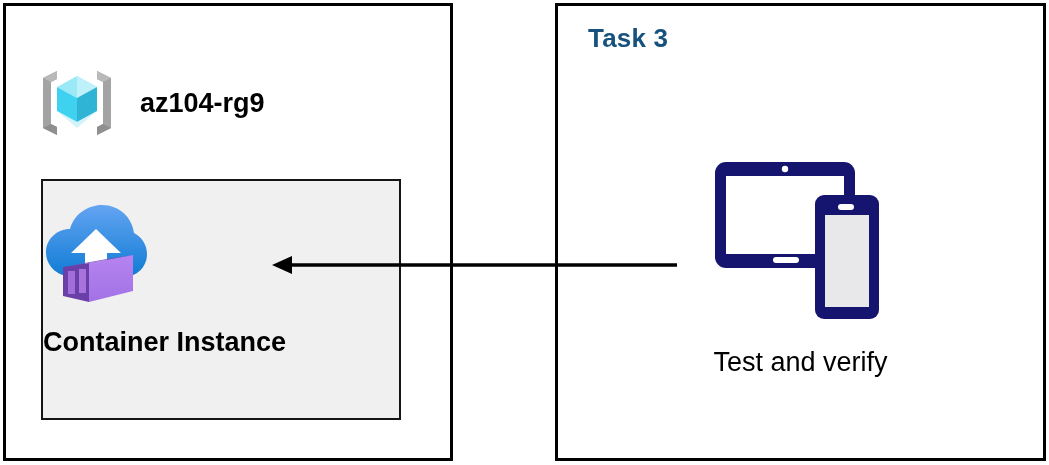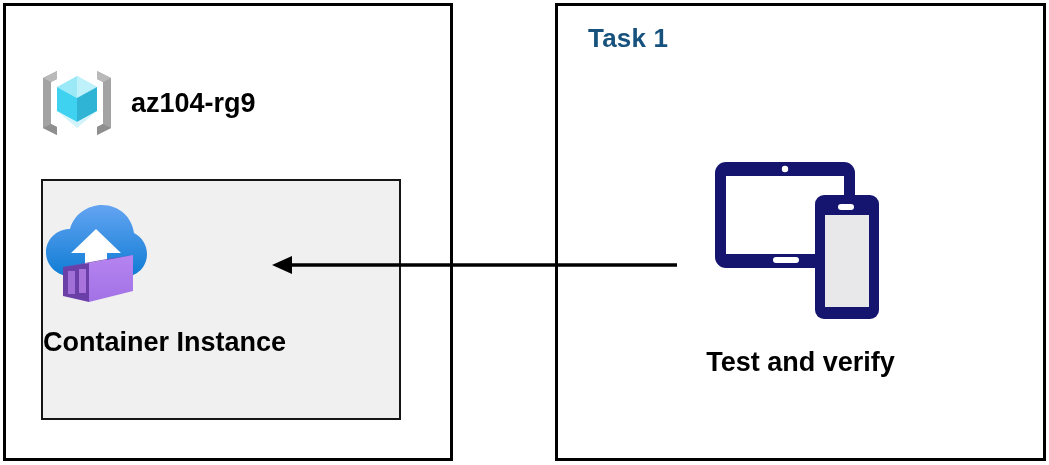--- a/index.html
+++ b/index.html
@@ -36,21 +36,21 @@
   #panel-task1 .panel-title { left: 27px; top: 17px; }
   #panel-task2 .panel-title { left: 30px; top: 17px; }
 
   
   .rg-row {
     position: absolute;
     left: 28px;
     top: 60px;
     display: flex;
     align-items: center;
-    gap: 11px;
+    gap: 20px;
   }
   .rg-label {
     font-size: 27px;
     font-weight: bold;
     color: #000000;
     white-space: nowrap;
   }
 
   
   #container-instance-box {
@@ -80,21 +80,21 @@
     left: 0;
     right: 0;
     top: 148px;
     display: flex;
     flex-direction: column;
     align-items: center;
   }
   #devices-block .dev-label {
     margin-top: 18px;
     font-size: 27px;
-    font-weight: bold;
+    font-weight: normal;
     color: #000000;
     white-space: nowrap;
   }
 
   
   #flow-arrow {
     position: absolute;
     left: 272px;
     top: 250px;
     width: 405px;
@@ -161,21 +161,21 @@
         <rect x="25" y="68" width="7" height="23" fill="#A16FD8"></rect>
         <rect x="36" y="66" width="7" height="24" fill="#A874DC"></rect>
       </svg>
     </span>
     <span class="box-label">Container Instance</span>
   </div>
 </div>
 
 <div class="panel" id="panel-task2">
 
-  <div class="panel-title">Task 1</div>
+  <div class="panel-title">Task 3</div>
 
   <div id="devices-block">
     <span class="dev-icon">
       <svg width="180" height="175" viewBox="0 0 180 175">
 
         <rect x="4" y="8" width="140" height="106" rx="11" ry="11" fill="#151570"></rect>
         <rect x="15" y="22" width="118" height="78" fill="#FFFFFF"></rect>
         <circle cx="74" cy="15" r="3.2" fill="#FFFFFF"></circle>
         <rect x="62" y="103" width="26" height="6" rx="3" ry="3" fill="#FFFFFF"></rect>
 

